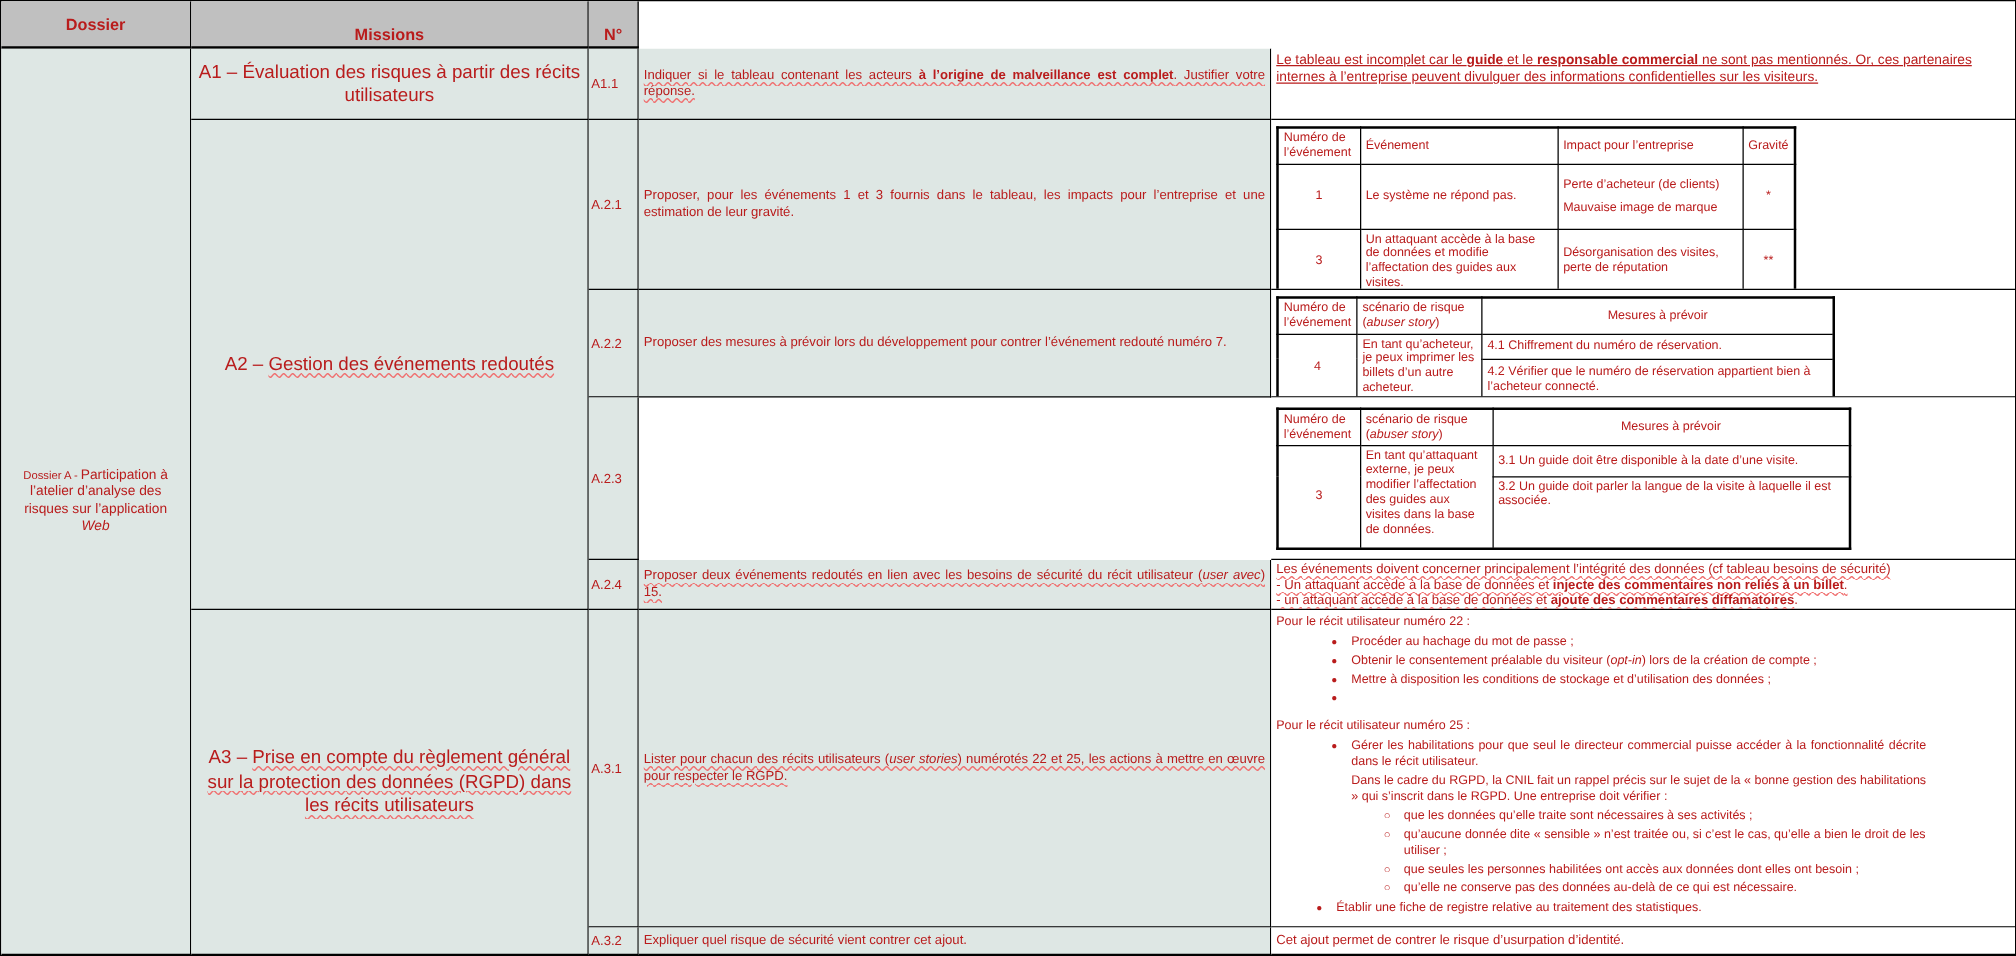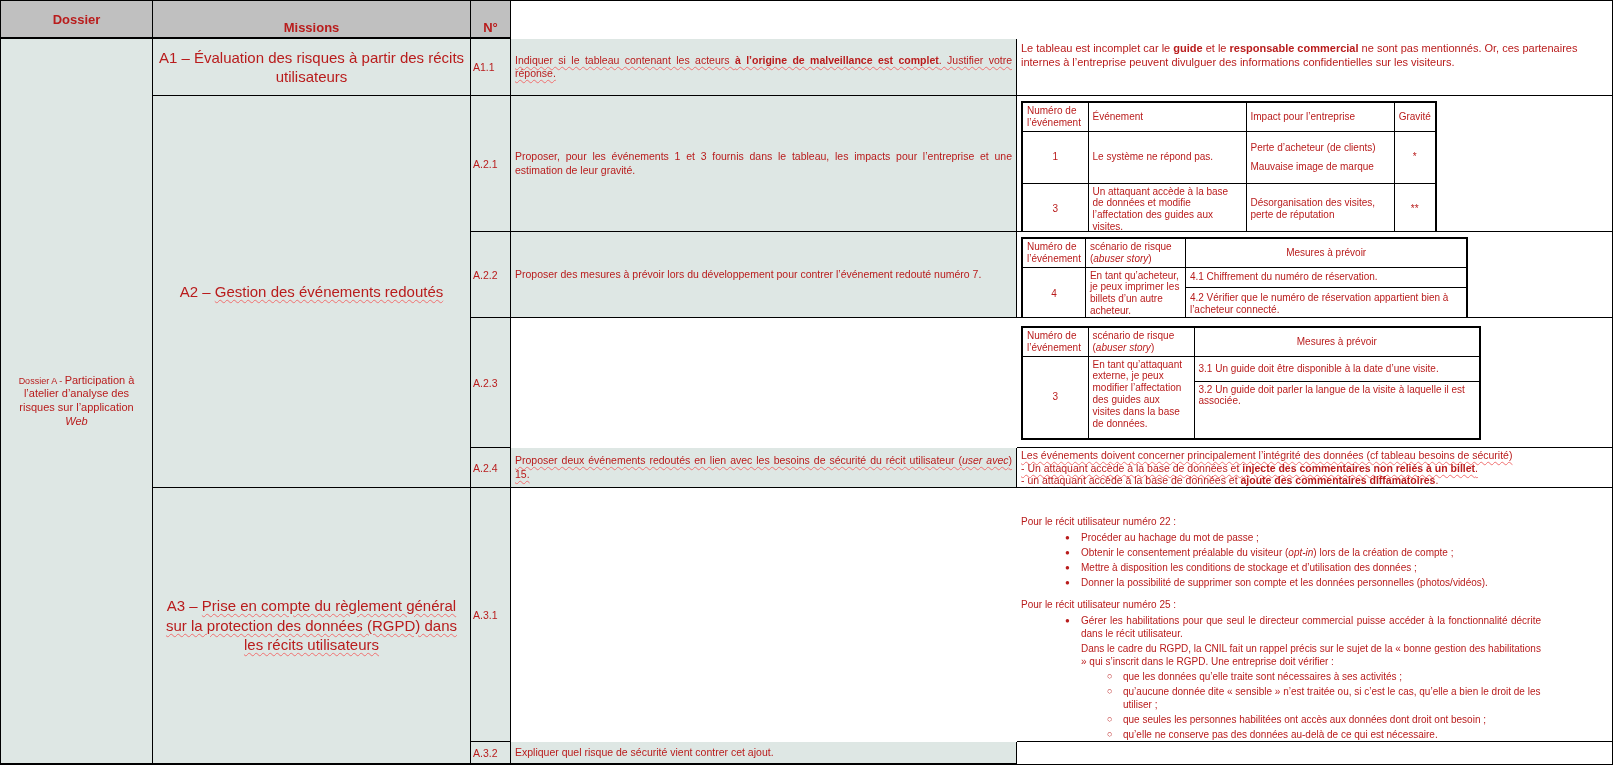--- a/index.html
+++ b/index.html
@@ -26,26 +26,26 @@
   .b{font-weight:bold;}
   .sq{text-decoration-line:underline;text-decoration-style:wavy;
       text-decoration-color:#f07070;text-decoration-thickness:1px;text-underline-offset:2px;}
   .mission{display:flex;align-items:center;justify-content:center;text-align:center;
            font-size:15px;padding:2px 5px;line-height:1.3;}
   .mA1{grid-area:2/2;} .mA2{grid-area:3/2/7/3;} .mA3{grid-area:7/2/9/3;}
   .num{font-size:10.5px;display:flex;align-items:center;padding-left:2px;}
   .q{display:flex;align-items:center;padding:1px 4px;font-size:10.5px;}
   .qtext{text-align:justify;width:100%;line-height:1.25;}
   .ans{background:#fff;padding:1px 4px;font-size:10.5px;}
-  .rA11n{grid-area:2/3;} .rA11q{grid-area:2/4;} .rA11a{grid-area:2/5;}
+  .rA11n{grid-area:2/3;} .rA11q{grid-area:2/4;} .rA11a{grid-area:2/5;text-decoration:underline;}
   .rA21n{grid-area:3/3;} .rA21q{grid-area:3/4;} .rA21a{grid-area:3/5;}
   .rA22n{grid-area:4/3;} .rA22q{grid-area:4/4;} .rA22a{grid-area:4/5;}
   .rA23n{grid-area:5/3;} .rA23q{grid-area:5/4;} .rA23a{grid-area:5/5;}
   .rA24n{grid-area:6/3;} .rA24q{grid-area:6/4;} .rA24a{grid-area:6/5;}
-  .rA31n{grid-area:7/3;} .rA31q{grid-area:7/4;} .rA31a{grid-area:7/5;margin-top:24px;}
+  .rA31n{grid-area:7/3;} .rA31q{grid-area:7/4;} .rA31a{grid-area:7/5;}
   .rA32n{grid-area:8/3;} .rA32q{grid-area:8/4;} .rA32a{grid-area:8/5;}
   .atext11{font-size:11px;line-height:1.3;padding-top:1px;}
   
   .nt{border-collapse:collapse;table-layout:fixed;border:2px solid #000;margin-top:4px;}
   .nt th,.nt td{border:1px solid #000;font-weight:normal;font-size:10px;
                 padding:2px 4px;vertical-align:middle;text-align:left;line-height:1.18;overflow:hidden;}
   .jh{text-align:justify;}
   .ctr{text-align:center !important;}
   .top{vertical-align:top !important;}
   .just{text-align:justify;}
@@ -218,68 +218,73 @@
     </div>
   <div class="cell ans rA24a">
     <div class="a24line"><span class="sq">Les événements doivent concerner principalement l’intégrité des données (cf tableau besoins de sécurité)</span></div>
     <div class="a24line"><span class="sq">- Un attaquant accède à la base de données et </span><span class="b sq">injecte des commentaires non reliés à un billet</span><span class="sq">.</span></div>
     <div class="a24line"><span class="sq">- un attaquant accède à la base de données et </span><span class="b sq">ajoute des commentaires diffamatoires</span><span class="sq">.</span></div>
   </div>
 
   <div class="cell tint num rA31n">
       <span>A.3.1</span>
     </div>
+  <div class="cell tint q rA31q">
+      <div class="qtext"><span class="sq">Lister pour chacun des récits utilisateurs (</span><span class="it sq">user stories</span><span class="sq">) numérotés 22 et 25, les actions à mettre en œuvre pour respecter le RGPD.</span></div>
+    </div>
   <div class="cell ans a31 rA31a">
     <div class="intro">Pour le récit utilisateur numéro 22 :</div>
     <div class="bullet">
         <span class="dot">●</span>
         <div class="bt just"><span>Procéder au hachage du mot de passe ;</span></div>
       </div>
     <div class="bullet">
         <span class="dot">●</span>
         <div class="bt just"><span>Obtenir le consentement préalable du visiteur (</span><span class="it">opt-in</span><span>) lors de la création de compte ;</span></div>
       </div>
     <div class="bullet">
         <span class="dot">●</span>
         <div class="bt just"><span>Mettre à disposition les conditions de stockage et d’utilisation des données ;</span></div>
       </div>
     <div class="bullet">
         <span class="dot">●</span>
-        <div class="bt just"><span>Donner la possibilité de supprimer son compte et les données personnelles (photos/vidéos).</span></div>
       </div>
     <div class="intro in25">Pour le récit utilisateur numéro 25 :</div>
     <div class="bullet">
         <span class="dot">●</span>
       <div class="bt">
         <div class="just">Gérer les habilitations pour que seul le directeur commercial puisse accéder à la fonctionnalité décrite dans le récit utilisateur.</div>
         <div class="b25b">Dans le cadre du RGPD, la CNIL fait un rappel précis sur le sujet de la « bonne gestion des habilitations » qui s’inscrit dans le RGPD. Une entreprise doit vérifier :</div>
       </div>
     </div>
     <div class="subbullet">
         <span class="circ">○</span>
         <div class="bt">que les données qu’elle traite sont nécessaires à ses activités ;</div>
       </div>
     <div class="subbullet">
         <span class="circ">○</span>
         <div class="bt">qu’aucune donnée dite « sensible » n’est traitée ou, si c’est le cas, qu’elle a bien le droit de les utiliser ;</div>
       </div>
     <div class="subbullet">
         <span class="circ">○</span>
-        <div class="bt">que seules les personnes habilitées ont accès aux données dont droit ont besoin ;</div>
+        <div class="bt">que seules les personnes habilitées ont accès aux données dont elles ont besoin ;</div>
       </div>
     <div class="subbullet">
         <span class="circ">○</span>
         <div class="bt">qu’elle ne conserve pas des données au-delà de ce qui est nécessaire.</div>
       </div>
     <div class="bullet bfinal">
         <span class="dot">●</span>
         <div class="bt">Établir une fiche de registre relative au traitement des statistiques.</div>
       </div>
   </div>
 
   <div class="cell tint num rA32n">
       <span>A.3.2</span>
     </div>
   <div class="cell tint q rA32q">
       <div class="qtext"><span>Expliquer quel risque de sécurité vient contrer cet ajout.</span></div>
     </div>
+  <div class="cell ans rA32a">
+      <div class="a32text">Cet ajout permet de contrer le risque d’usurpation d’identité.</div>
+    </div>
 
 </div>
 
 </body></html>

